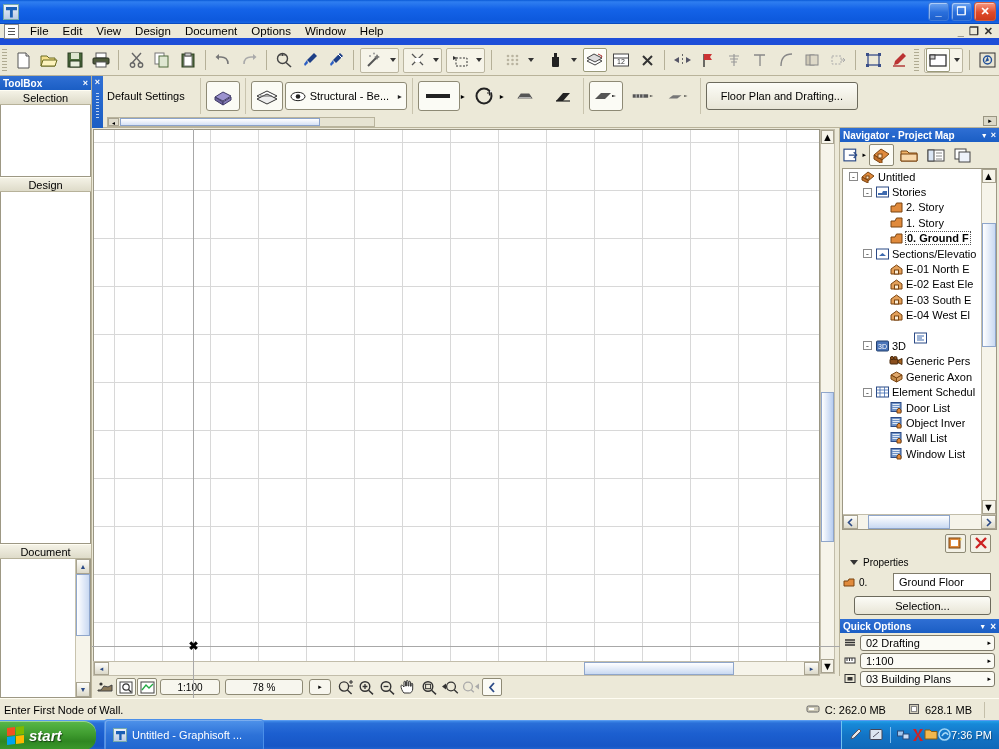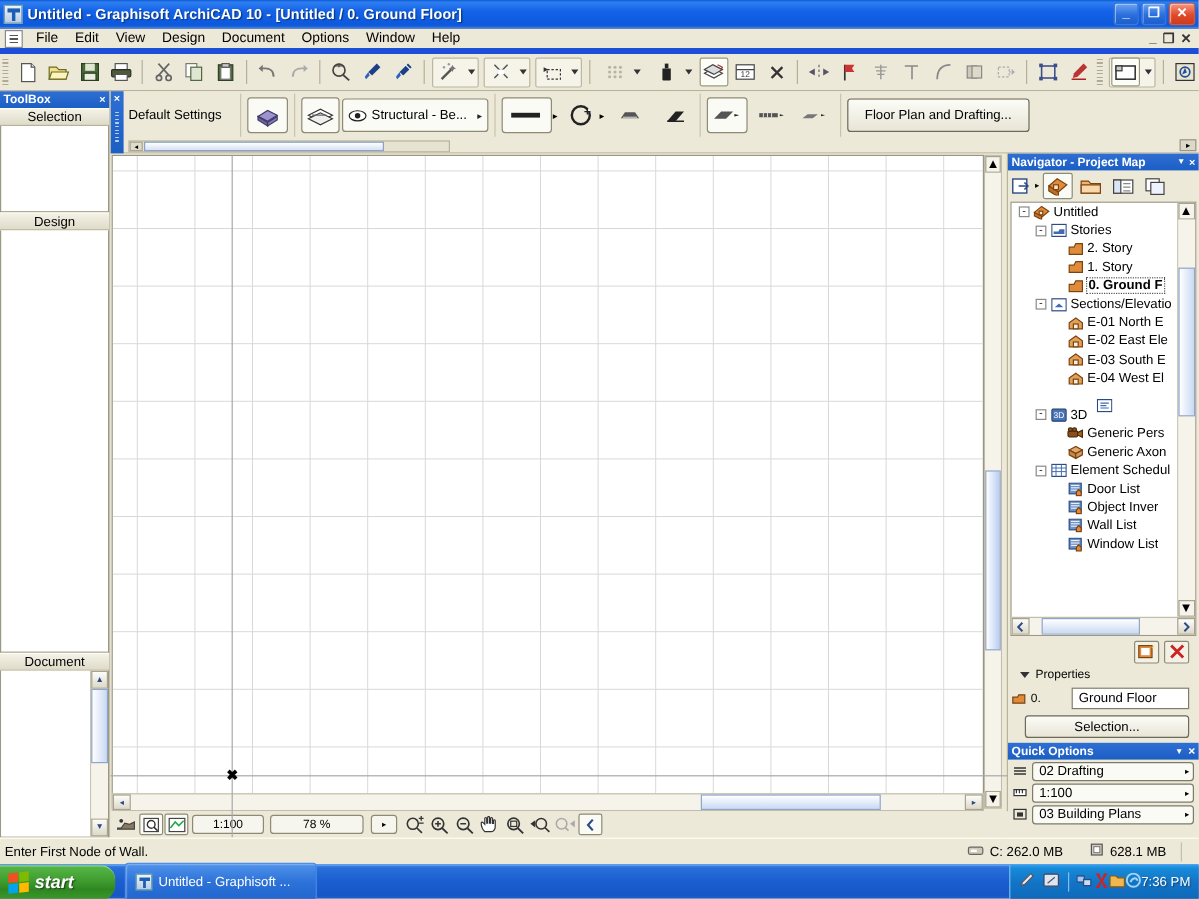--- a/index.html
+++ b/index.html
@@ -46,21 +46,21 @@
     border-color: #d05a3c; width: 22px;
   }
   .tb-btn .g { position: absolute; inset: 0; display: flex; align-items: center; justify-content: center;
     color: #fff; font-size: 11px; font-weight: bold; font-family: "Liberation Sans", sans-serif; line-height: 1; }
   .tb-btn.min .g { align-items: flex-end; padding-bottom: 3px; }
 
   
   .menubar {
     position: absolute; left: 0; top: 24px; width: 999px; height: 21px;
     background: #ece9d8; display: flex; align-items: center;
-    border-bottom: 5px solid #1d4ed8;
+    border-bottom: 7px solid #1d4ed8;
   }
   .menubar .docicon {
     width: 15px; height: 15px; margin: 0 4px 0 4px;
     border: 1px solid #888; background: #fff; position: relative; flex: none;
   }
   .menubar .docicon::after {
     content:""; position:absolute; left:3px; top:3px; right:3px; bottom:3px;
     background: repeating-linear-gradient(to bottom,#555 0 1px, transparent 1px 3px);
   }
   .menubar .mi {
@@ -347,21 +347,20 @@
   .tray-left { display: flex; align-items: center; gap: 7px; padding-right: 6px; }
   .tray-divider { width: 1px; height: 16px; background: #7fbef0; }
 </style>
 </head>
 <body>
 
 <div class="app">
 
   <div class="titlebar">
     <div class="tb-icon"></div>
-    <div class="tb-title">Untitled - Graphisoft ArchiCAD 10 - [Untitled / 0. Ground Floor]</div>
     <div class="tb-btns">
       <div class="tb-btn min">
           <span class="g">_</span>
         </div>
       <div class="tb-btn">
           <span class="g">❐</span>
         </div>
       <div class="tb-btn close">
           <span class="g">✕</span>
         </div>

